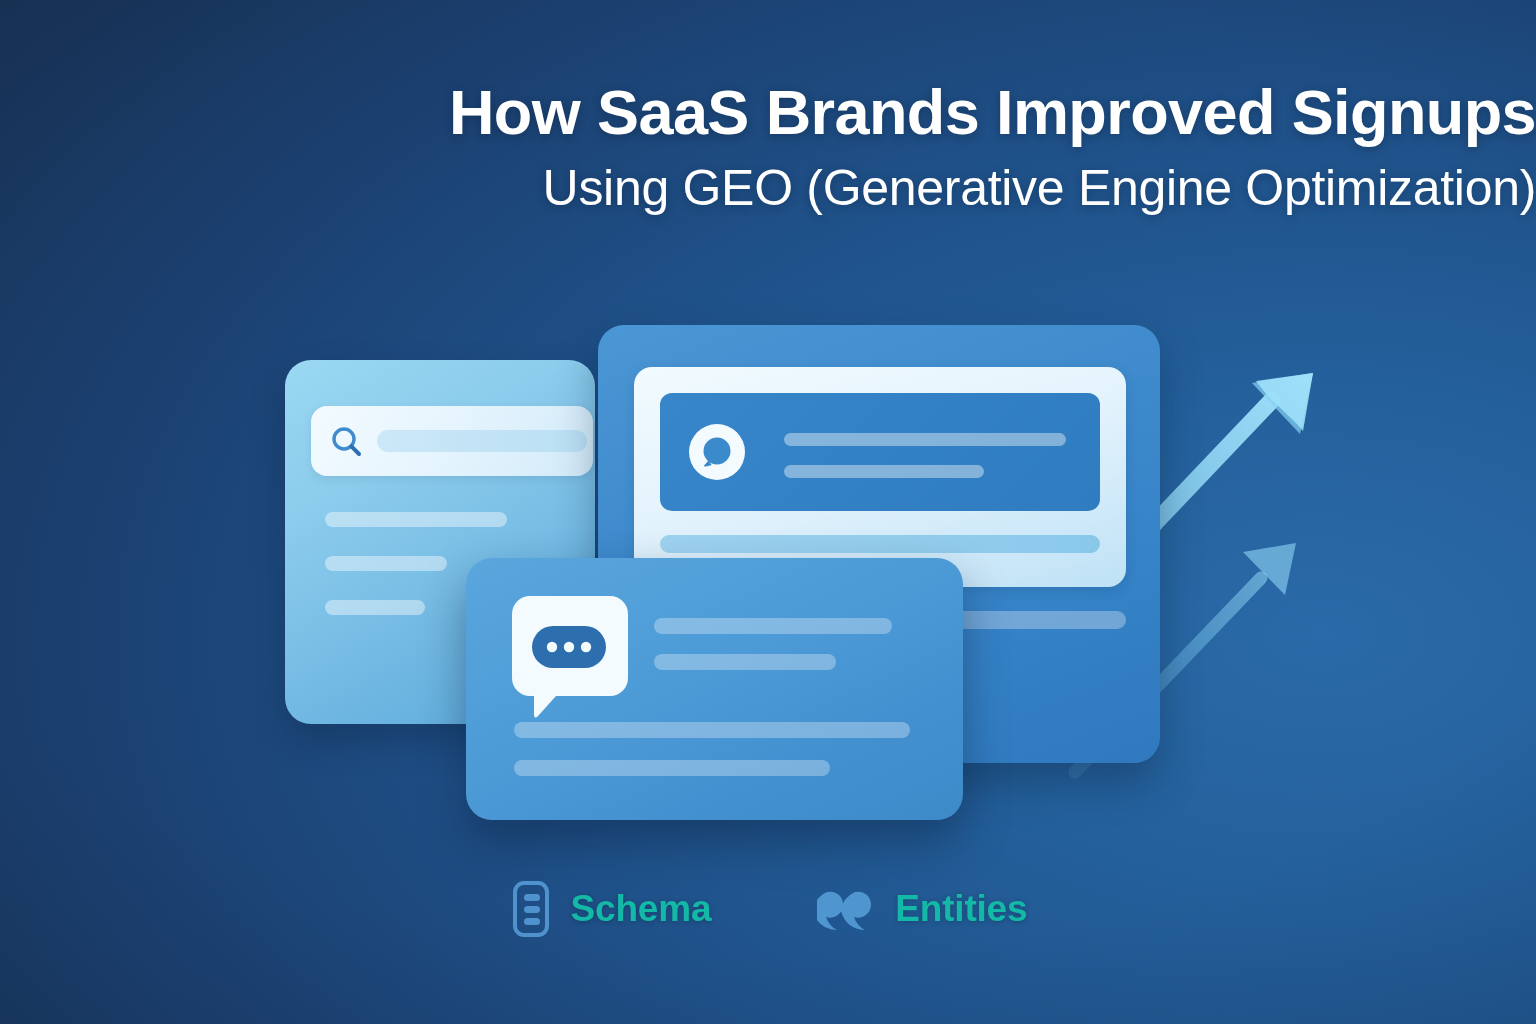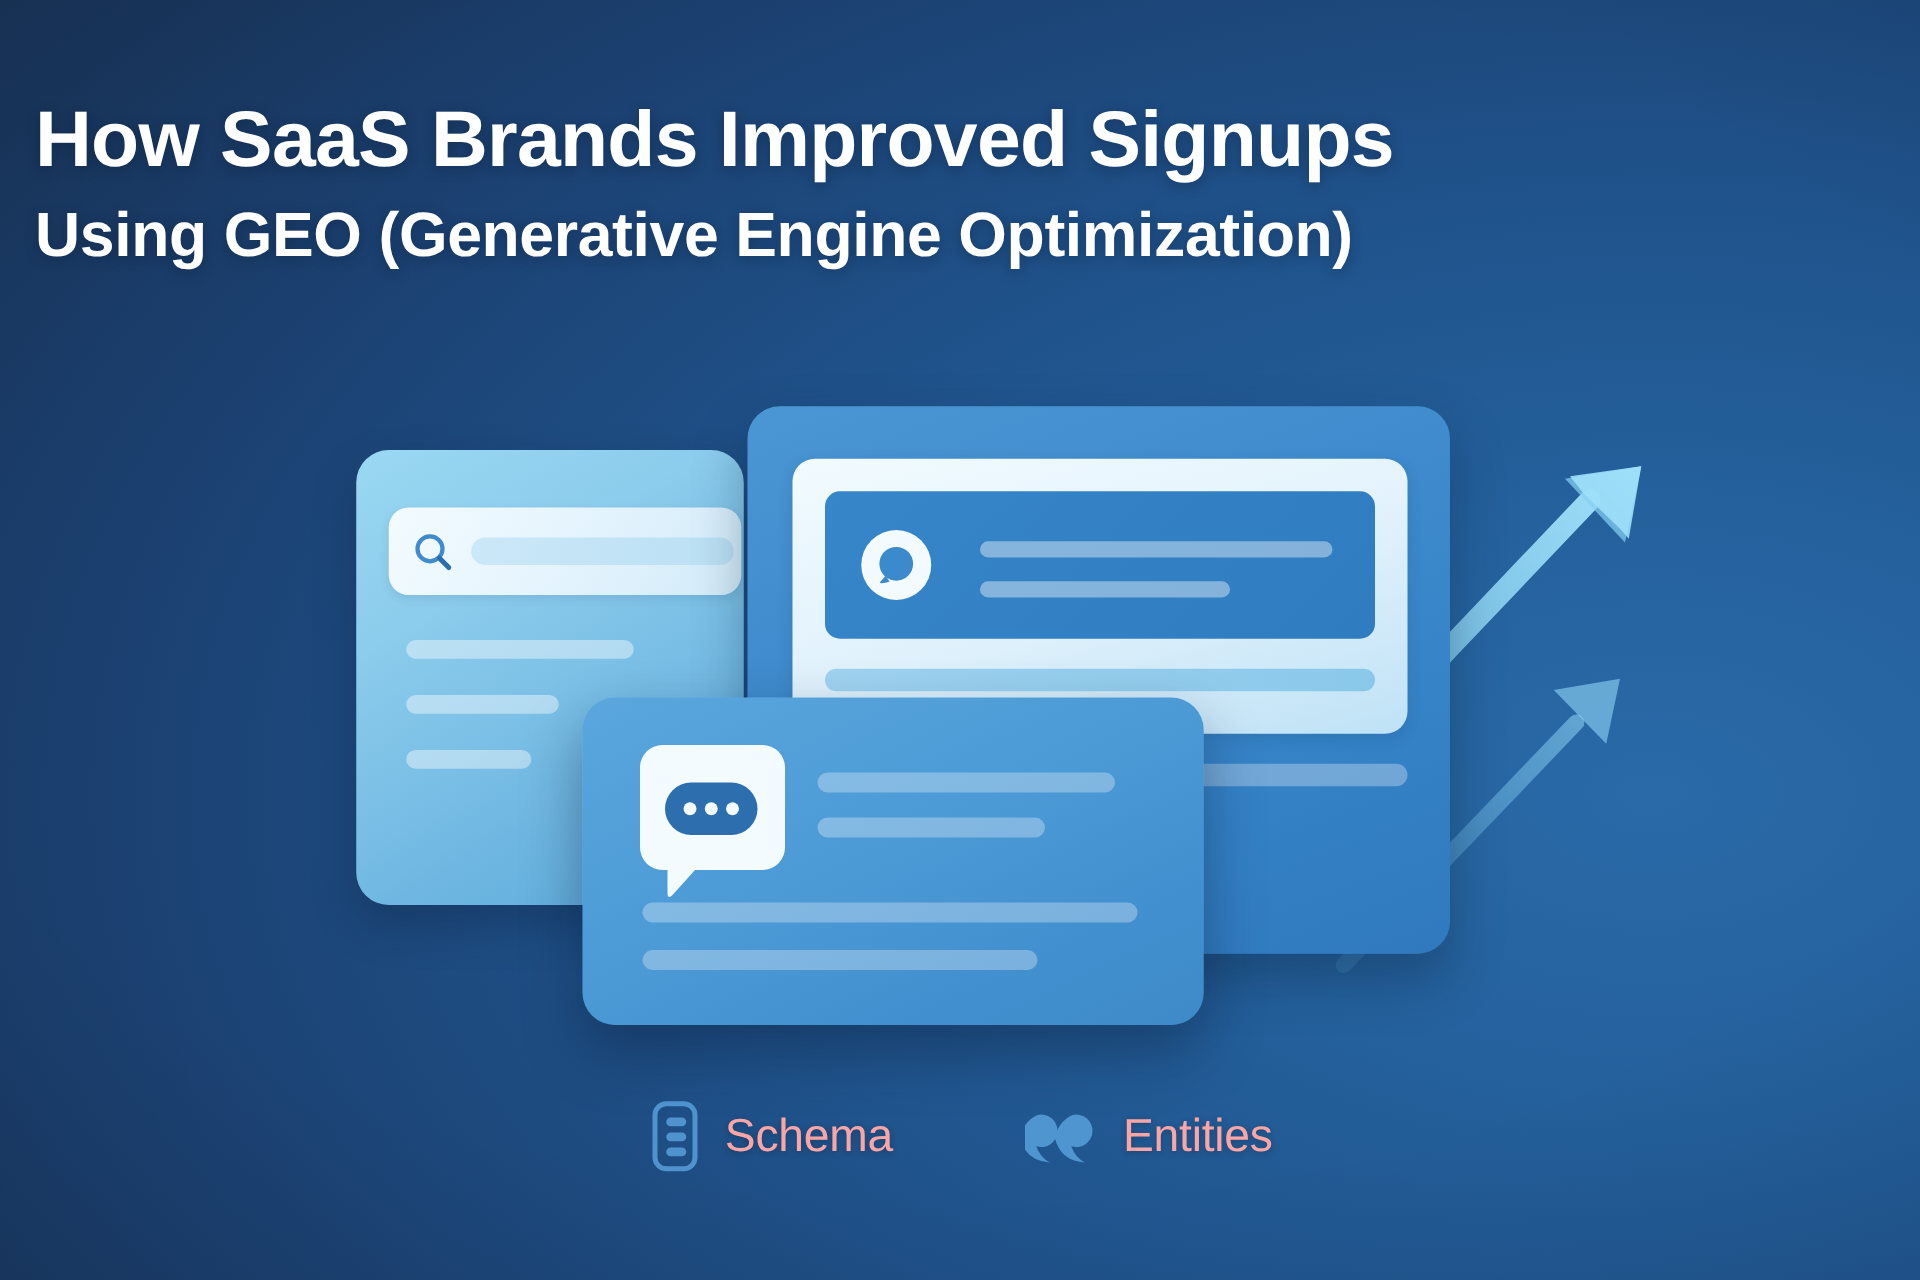--- a/index.html
+++ b/index.html
@@ -18,31 +18,31 @@
   }
   #bg-vignette {
     position:absolute; inset:0;
     background:
       radial-gradient(140% 120% at 50% 45%, rgba(0,0,0,0) 40%, rgba(10,25,48,0.34) 100%);
   }
 
   
   #heading {
     position:absolute; left:0; right:0; top:78px;
-    text-align:left;
+    text-align:right;
     color:#ffffff;
     text-shadow:0 2px 10px rgba(8,22,44,0.35);
     padding-left:28px;
   }
   #title-line1 {
     font-size:63px; font-weight:bold; line-height:1.08;
     letter-spacing:-0.6px;
   }
   #title-line2 {
-    font-size:50px; font-weight:bold; line-height:1.2;
+    font-size:50px; font-weight:normal; line-height:1.2;
     letter-spacing:-0.3px; margin-top:12px;
   }
 
   
   #stage { position:absolute; left:0; top:0; width:1536px; height:1024px; }
 
   .card { position:absolute; border-radius:24px; }
 
   
   #card-search {
@@ -117,22 +117,23 @@
   
   #arrows { position:absolute; left:0; top:0; width:1536px; height:1024px; pointer-events:none; }
 
   
   #footer {
     position:absolute; left:0; right:0; top:880px;
     display:flex; justify-content:center; align-items:center; gap:106px;
   }
   .feature { display:flex; align-items:center; gap:18px; }
   .feature-label {
-    font-size:37px; color:#fca5a5; letter-spacing:-0.2px;
+    font-size:37px; color:#14b8a6; letter-spacing:-0.2px;
     text-shadow:0 1px 5px rgba(8,22,44,0.30);
+    font-weight:bold;
   }
   .feature-icon { display:flex; align-items:center; justify-content:center; }
 </style>
 </head>
 <body>
 
 <div id="bg"></div>
 <div id="bg-vignette"></div>
 
 <div id="heading">

